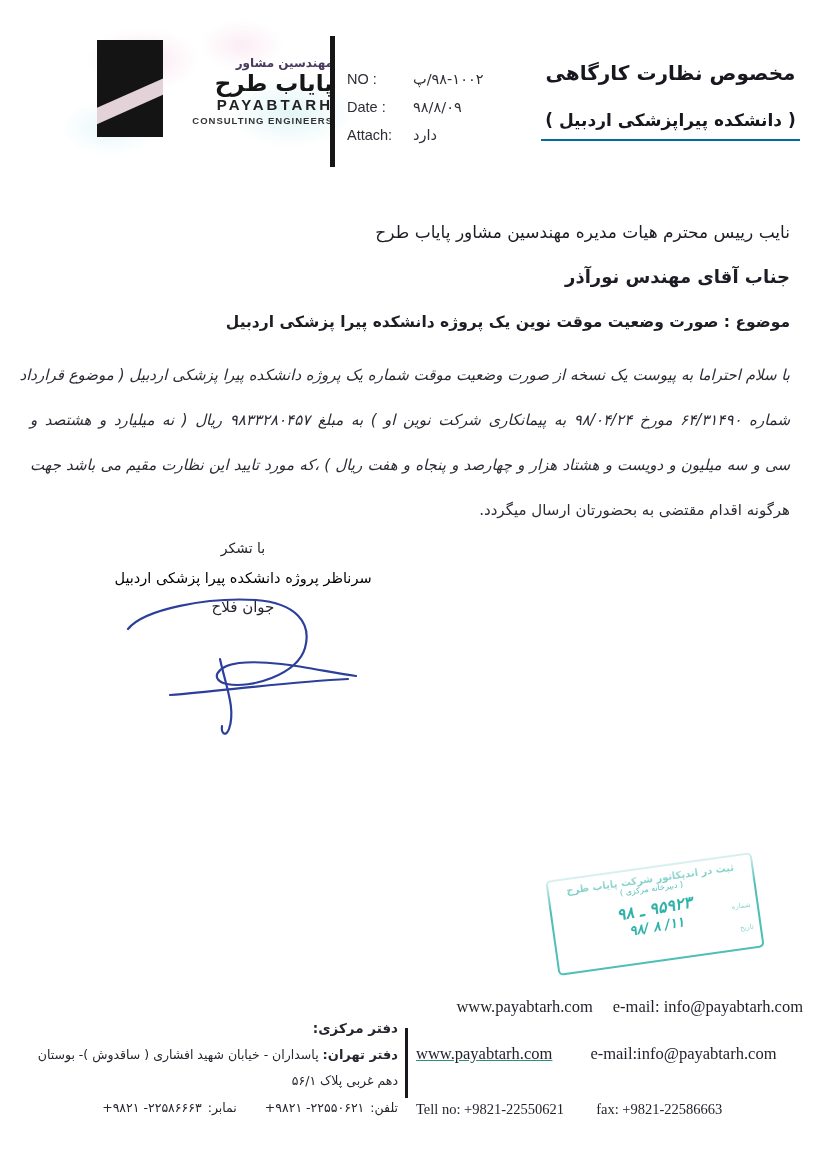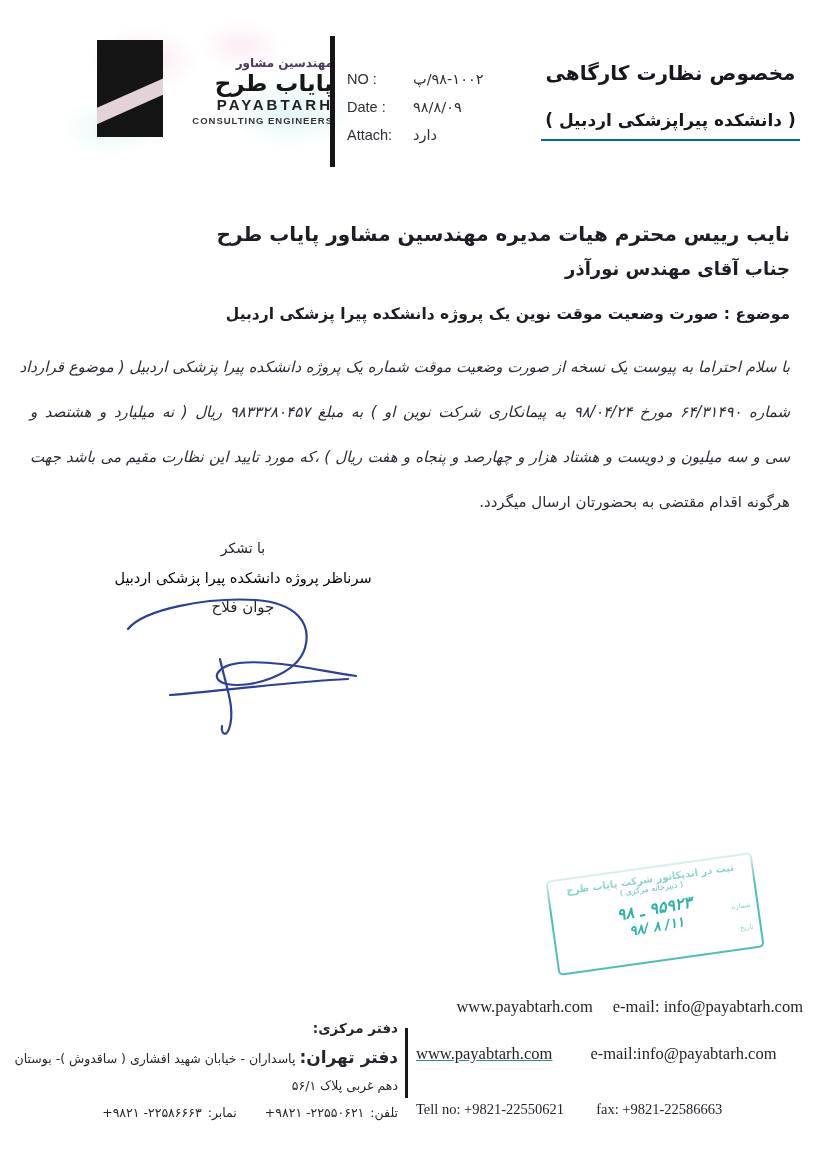--- a/index.html
+++ b/index.html
@@ -37,21 +37,21 @@
   .ref-fields { position:absolute; left:347px; top:71px; width:180px; font-family:"Liberation Sans",sans-serif; }
   .ref-row { display:flex; align-items:baseline; margin-bottom:12px; }
   .ref-label { font-size:14.5px; color:#2e2e36; width:58px; }
   .ref-value { font-size:14.5px; color:#2e2e36; font-family:"DejaVu Sans",sans-serif; margin-left:8px; }
   .purpose { position:absolute; right:16px; top:58px; width:265px; text-align:center; }
   .purpose-l1 { font-size:20px; font-weight:bold; color:#17171f; line-height:30px; }
   .purpose-l2 { display:inline-block; font-size:17px; font-weight:bold; color:#17171f; line-height:30px;
                 margin-top:17px; border-bottom:2px solid #0369a1; padding:0 4px 4px 4px; }
   
   .letter { position:absolute; left:30px; top:222px; width:760px; direction:rtl; text-align:right; }
-  .rcp1 { font-size:20px; font-weight:bold; color:#1d1d26; margin-bottom:12px; }
+  .rcp1 { font-size:17px; font-weight:normal; color:#1d1d26; margin-bottom:24px; }
   .rcp2 { font-size:18px; font-weight:bold; color:#1d1d26; margin-bottom:26px; }
   .subj { font-size:15.5px; font-weight:bold; color:#1d1d26; margin-bottom:22px; }
   .bodyline { font-size:15px; color:#2c2c36; line-height:45px; white-space:nowrap; }
   .bodyline.stretch { text-align:justify; text-align-last:justify;font-style:italic; }
   
   .sig-block { position:absolute; left:108px; top:540px; width:270px; text-align:center; }
   .sig-thanks { font-size:14px; color:#25252e; margin-bottom:14px; }
   .sig-title  { font-size:14.5px; color:#000000; margin-bottom:12px; white-space:nowrap; }
   .sig-name   { font-size:15px; color:#25252e; }
   .sig-svg { position:absolute; left:108px; top:593px; }
@@ -77,21 +77,21 @@
   .foot-top { position:absolute; right:16px; top:997px; display:flex; gap:20px;
               font-family:"Liberation Serif",serif; font-size:16.5px; color:#1f1f28; }
   .foot-vline { position:absolute; left:405px; top:1028px; width:2.5px; height:70px; background:#18181f; }
   .foot-right { position:absolute; left:416px; top:1044px; font-family:"Liberation Serif",serif; color:#1f1f28; }
   .foot-right-row1 { display:flex; gap:38px; font-size:16.5px; }
   .foot-site { text-decoration:underline; text-decoration-color:#2d8d86; }
   .foot-right-row2 { display:flex; gap:32px; font-size:14.5px; margin-top:37px; }
   .foot-left { position:absolute; right:421px; top:1020px; width:380px; direction:rtl; text-align:right; color:#26262e; }
   .fl-row1 { font-size:13.5px; font-weight:bold; margin-bottom:11px; }
   .fl-row2 { font-size:12.5px; margin-bottom:11px; white-space:nowrap; }
-  .fl-row2 b { font-size:17px; }
+  .fl-row2 b { font-size:13px; }
   .fl-row3 { font-size:12.5px; margin-bottom:12px; }
   .fl-row4 { font-size:12.5px; display:flex; gap:28px; }
   .fl-pair { display:flex; gap:6px; align-items:baseline; }
   bdo { unicode-bidi:bidi-override; }
 </style>
 </head>
 <body>
 
 <div class="page">
 

